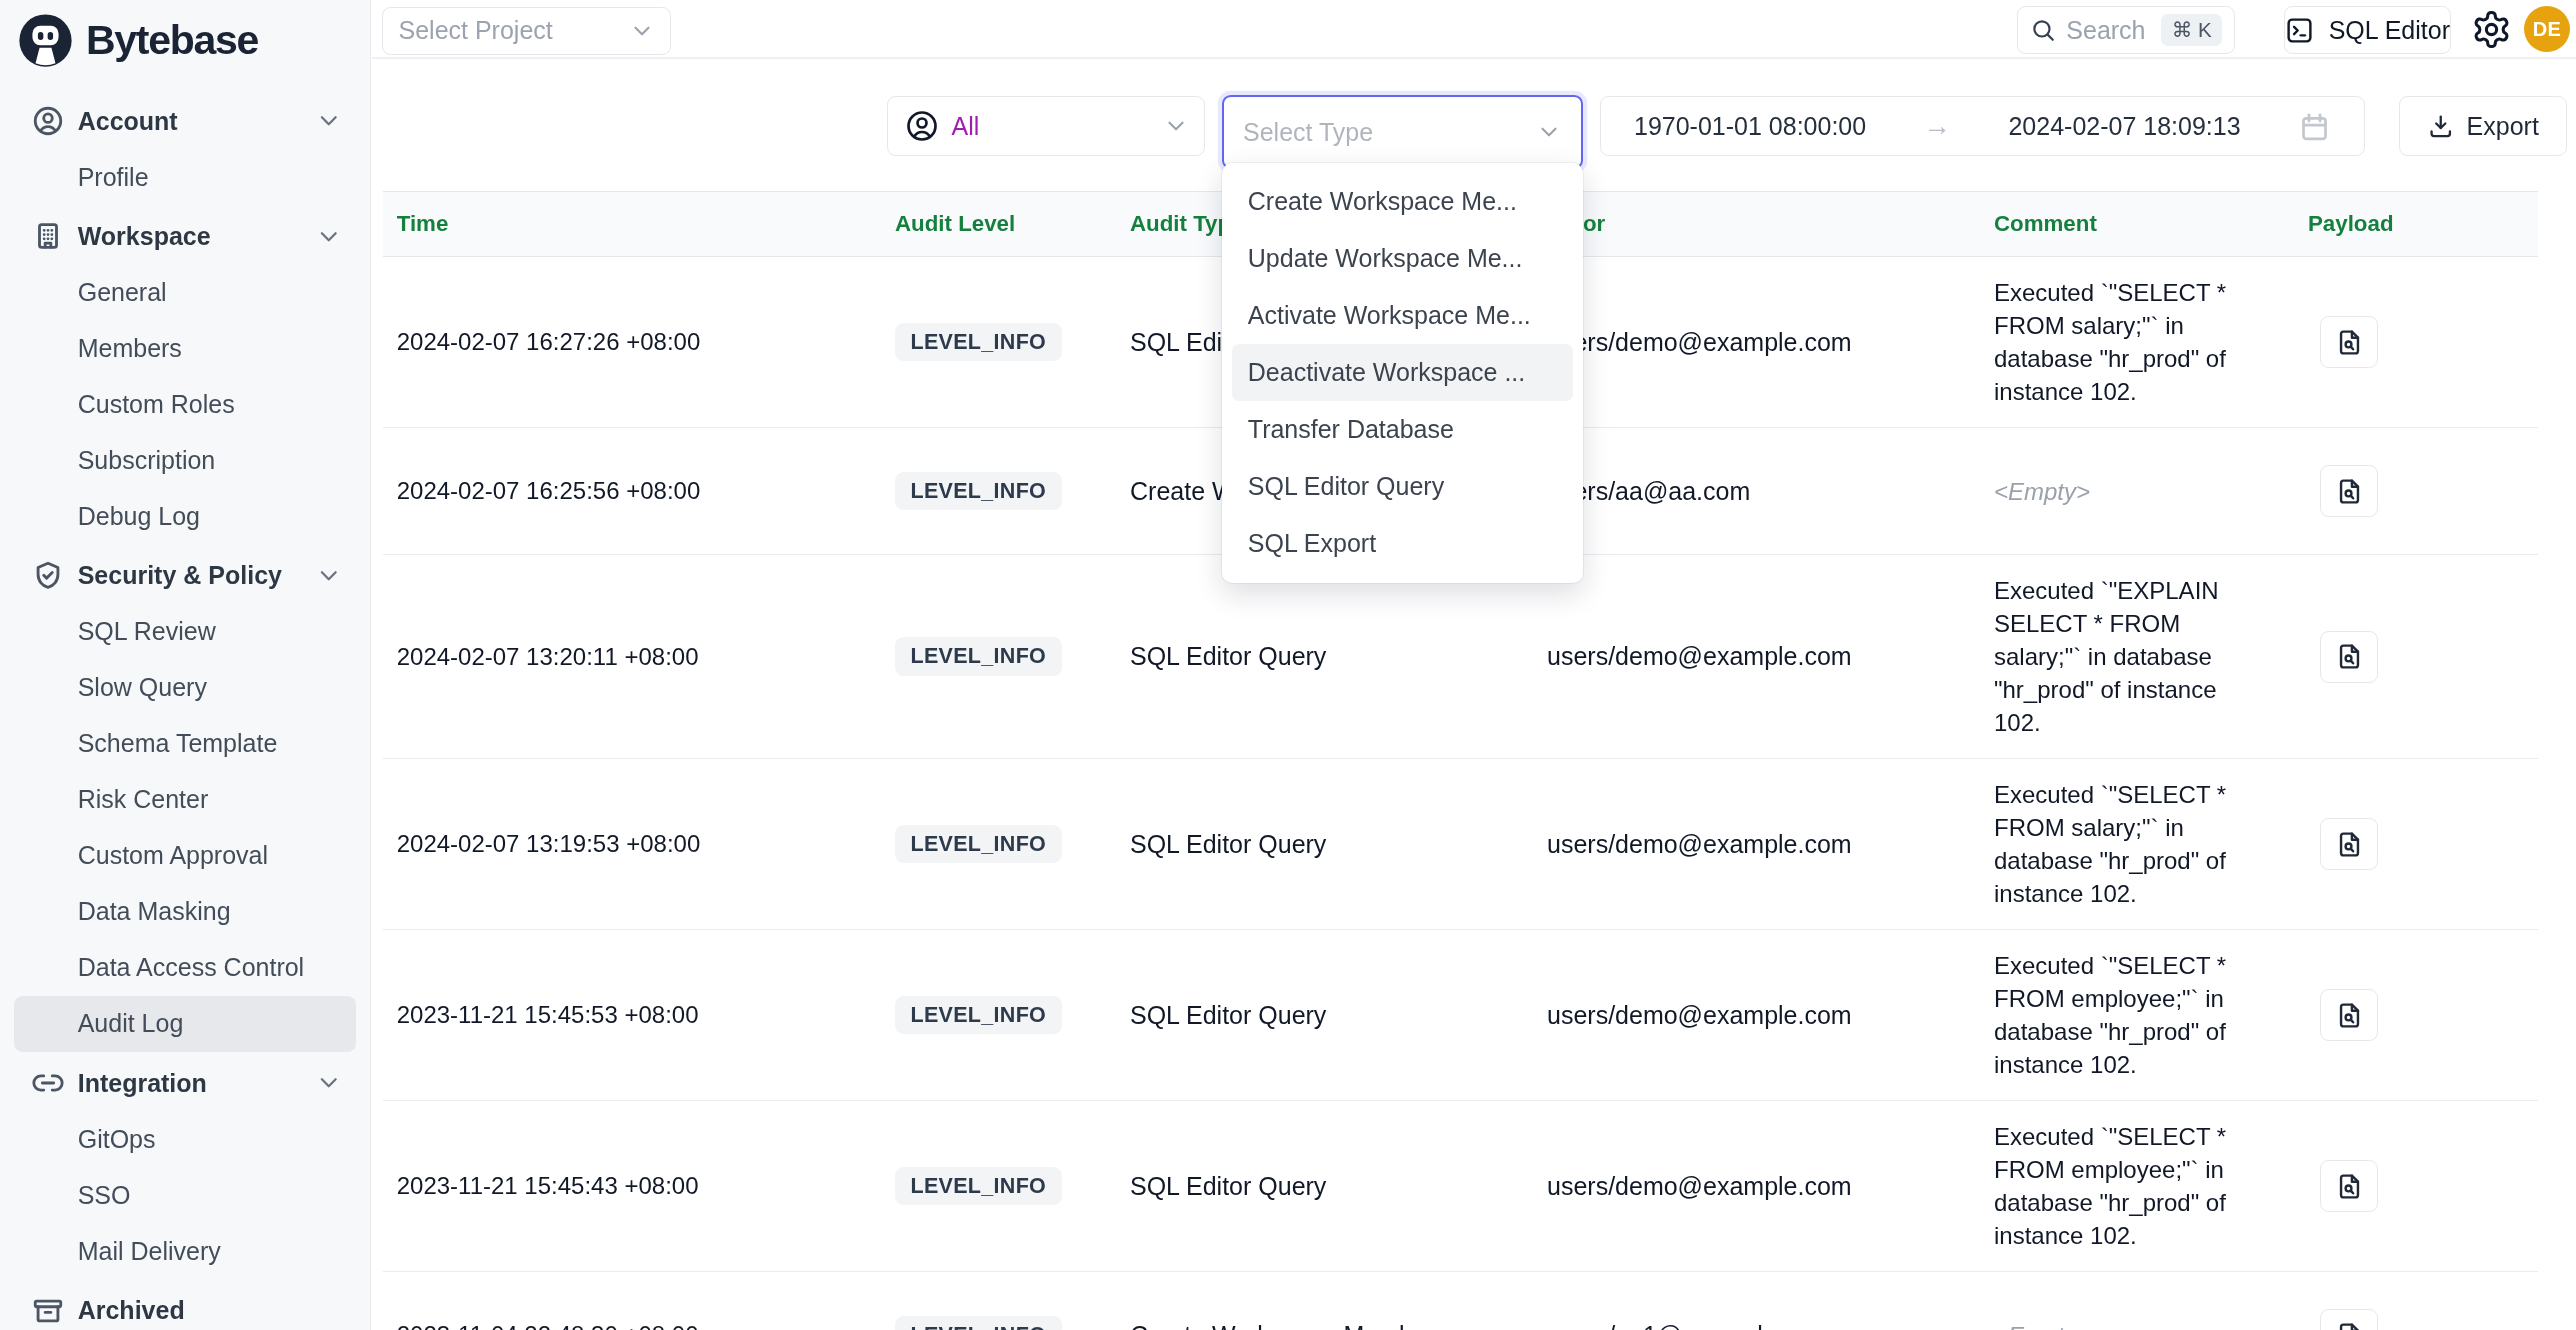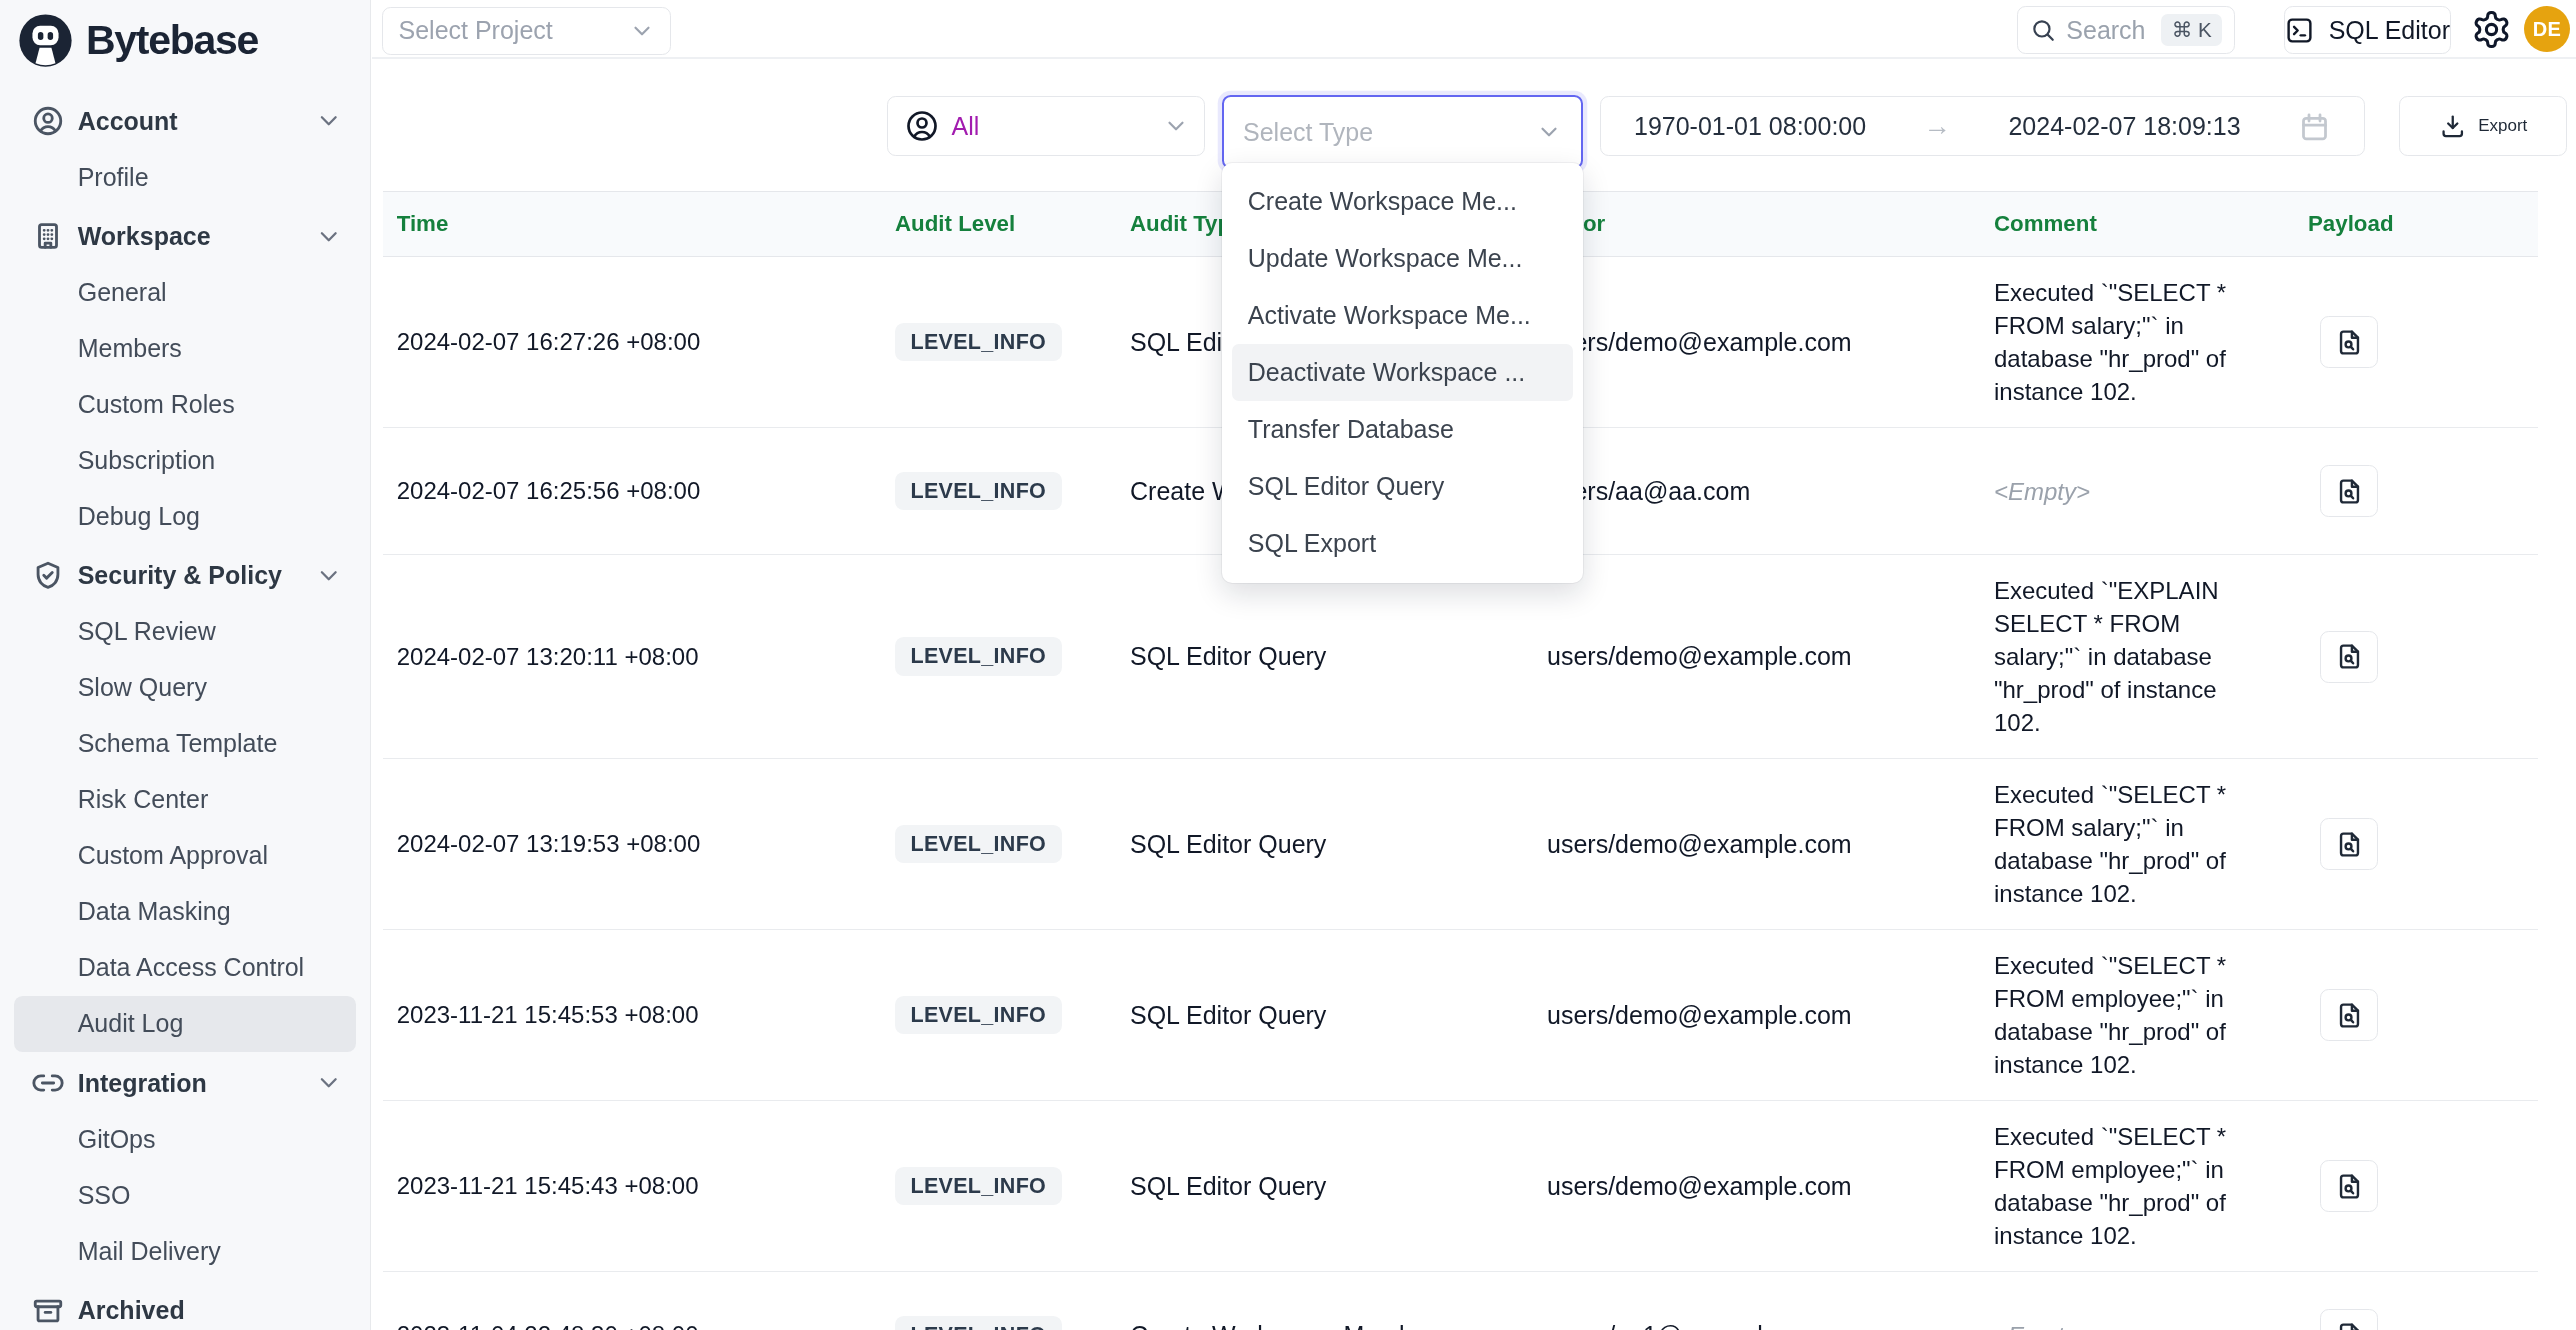--- a/index.html
+++ b/index.html
@@ -60,21 +60,21 @@
           border:2.6px solid #6366f1;box-shadow:0 0 0 4.3px rgba(99,102,241,.14);cursor:pointer;}
   .f-type-ph{font-size:25px;color:#b0b5bd;flex:1;}
   .f-dates{position:absolute;left:1600px;top:96px;width:765px;height:60px;padding:0 33px;
            justify-content:space-between;font-size:25px;color:#252f3d;cursor:pointer;}
   .d-arrow{color:#b6bcc4;font-size:27.5px;}
   .cal{width:33px;height:33px;color:#c3c8cf;}
   .cal svg{width:33px;height:33px;}
   .export{position:absolute;left:2399px;top:96px;width:168px;height:60px;gap:12px;justify-content:center;cursor:pointer;}
   .export .dl{width:27.5px;height:27.5px;color:#1f2937;}
   .export .dl svg{width:27.5px;height:27.5px;}
-  .export-label{font-size:17px;font-weight:500;color:#1f2937;}
+  .export-label{font-size:25px;font-weight:500;color:#1f2937;}
 
   
   .table{position:absolute;left:383px;top:191px;width:2155px;}
   .thead,.trow{display:grid;grid-template-columns:512px 235px 417px 447px 314px auto;align-items:center;}
   .thead{height:64px;background:#f8fafc;border-top:1.7px solid #e5e7eb;border-bottom:1.7px solid #e5e7eb;
          font-size:22.3px;font-weight:700;color:#15803d;}
   .thead > div:first-child{padding-left:13.7px;}
   .trow{border-bottom:1.7px solid #e9ebee;min-height:88px;padding:19px 0;box-sizing:content-box;}
   .c-time{padding-left:13.7px;font-size:24px;color:#111827;}
   .badge{display:inline-block;background:#f2f4f6;border-radius:8.6px;padding:6.9px 15.5px;

